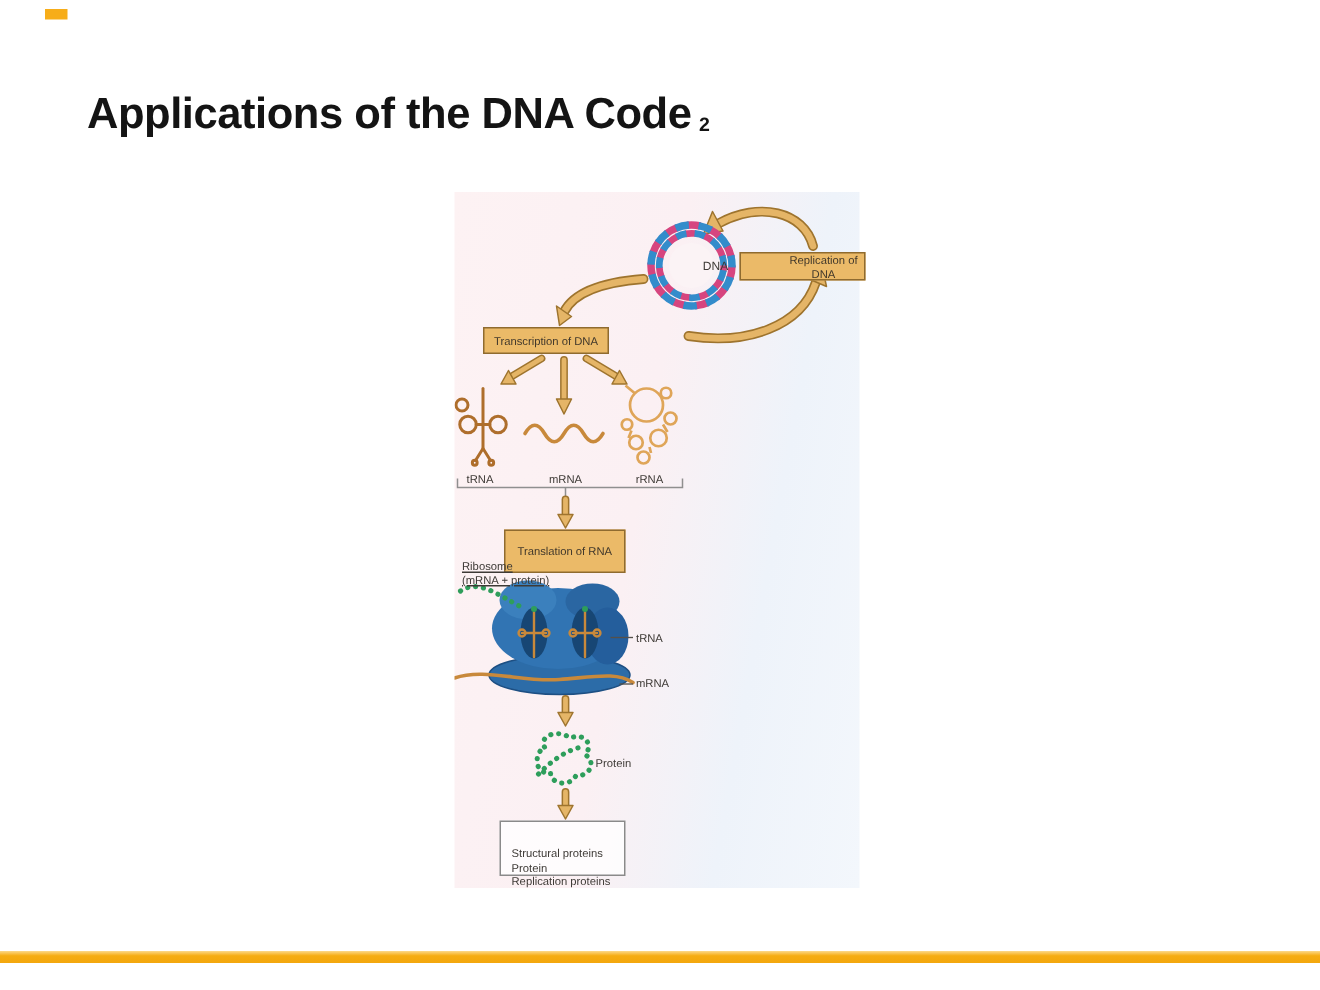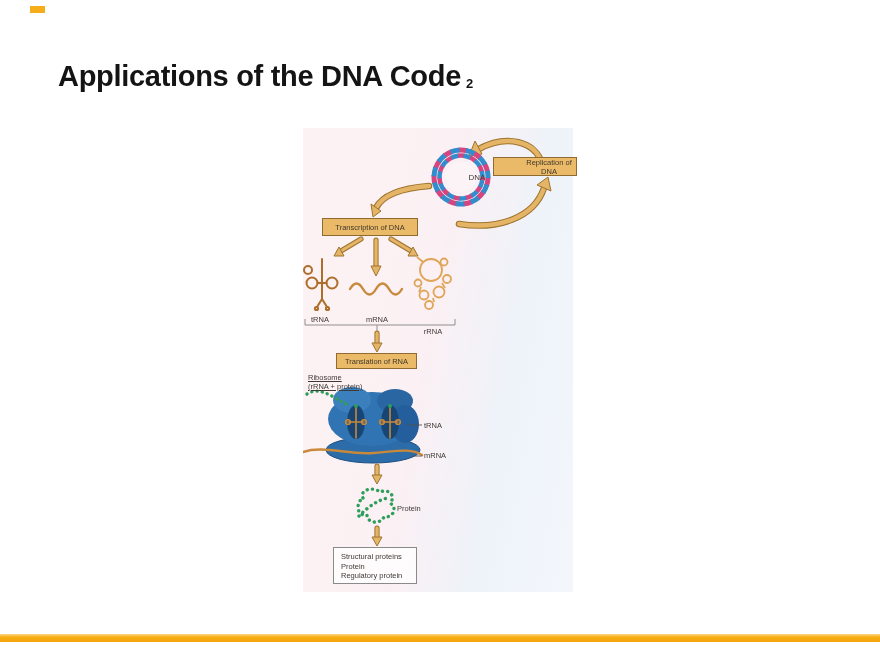--- a/index.html
+++ b/index.html
@@ -15,38 +15,38 @@
   .title-suffix { font-size:13px; font-weight:bold; position:relative; top:2px;
                   margin-left:5px; }
 
   .diagram { position:absolute; left:303px; top:128px; width:270px; height:464px;
              background:linear-gradient(100deg,#fdf2f3 0%,#fbf0f3 45%,#eef3fa 72%,#f3f7fc 100%); }
   .diagram svg { position:absolute; left:0; top:0; }
 
   .flow-box { position:absolute; background:#EBBA68; border:1px solid #8F6B2F;
               color:#41382B; font-size:7.5px; display:flex; align-items:center;
               justify-content:center; text-align:center; box-sizing:border-box; }
-  .box-replication   { left:190px; top:29px;  width:84px;  height:19px;padding-left:28px; }
-  .box-transcription { left:19px;  top:90px;  width:96px; height:18px; }
-  .box-translation   { left:33px;  top:225px; width:81px;  height:16px;text-align:center; }
+  .box-replication   { left:190px; top:40px;  width:84px;  height:19px;padding-left:28px; }
+  .box-transcription { left:19px;  top:90px;  width:84px; height:18px; }
+  .box-translation   { left:33px;  top:225px; width:81px;  height:29px;text-align:center; }
 
   .lbl { position:absolute; font-size:7.5px; color:#3E3A36; line-height:1.2; }
   .lbl-center { text-align:center; }
   .dna-label { left:162px; top:45px; width:24px; font-size:8px; text-align:center; }
   .lbl-trna  { left:2px;   top:187px; width:30px; }
   .lbl-mrna  { left:58px;  top:187px; width:32px; }
-  .lbl-rrna  { left:115px; top:187px; width:30px;margin-top:12px; }
+  .lbl-rrna  { left:115px; top:187px; width:30px; }
   .lbl-ribosome { left:5px; top:245px;text-decoration:underline; }
   .lbl-ribo-trna { left:121px; top:293px; }
   .lbl-ribo-mrna { left:121px; top:323px; }
   .lbl-protein   { left:94px;  top:376px;text-align:right; }
 
   .outputs-box { position:absolute; left:30px; top:419px; width:84px; height:37px;
                  border:1px solid #8A8A8A; background:rgba(255,255,255,0.78);
-                 box-sizing:border-box; padding:4px 0 0 7px;
+                 box-sizing:border-box; padding:16px 0 0 7px;
                  font-size:7.5px; line-height:9.6px; color:#3E3A36; }
   .outputs-box div { white-space:nowrap; }
 
   .bottom-bar { position:absolute; left:0; top:634px; width:880px; height:8px;
                 background:linear-gradient(#FDD98A,#F6AC12 40%,#F3A70D); }
 
   
   .ribbon-under { fill:none; stroke:#9E742E; stroke-width:6.6; stroke-linecap:round; }
   .ribbon-over  { fill:none; stroke:#E5B567; stroke-width:4.4; stroke-linecap:round; }
   .stem-under { fill:none; stroke:#9E742E; stroke-width:5.2; stroke-linecap:round; }
@@ -188,26 +188,26 @@
   <div class="flow-box box-replication">Replication of DNA</div>
   <div class="flow-box box-transcription">Transcription of DNA</div>
   <div class="flow-box box-translation">Translation of RNA</div>
 
   <div class="lbl dna-label">DNA</div>
   <div class="lbl lbl-trna lbl-center">tRNA</div>
   <div class="lbl lbl-mrna lbl-center">mRNA</div>
   <div class="lbl lbl-rrna lbl-center">rRNA</div>
   <div class="lbl lbl-ribosome">
     <div>Ribosome</div>
-    <div>(rRNA + protein)</div>
+    <div>(mRNA + protein)</div>
   </div>
   <div class="lbl lbl-ribo-trna">tRNA</div>
   <div class="lbl lbl-ribo-mrna">mRNA</div>
   <div class="lbl lbl-protein">Protein</div>
 
   <div class="outputs-box">
     <div>Structural proteins</div>
     <div>Protein</div>
-    <div>Regulatory protein</div>
+    <div>Replication proteins</div>
   </div>
 </div>
 
 <div class="bottom-bar"></div>
 
 </body></html>

